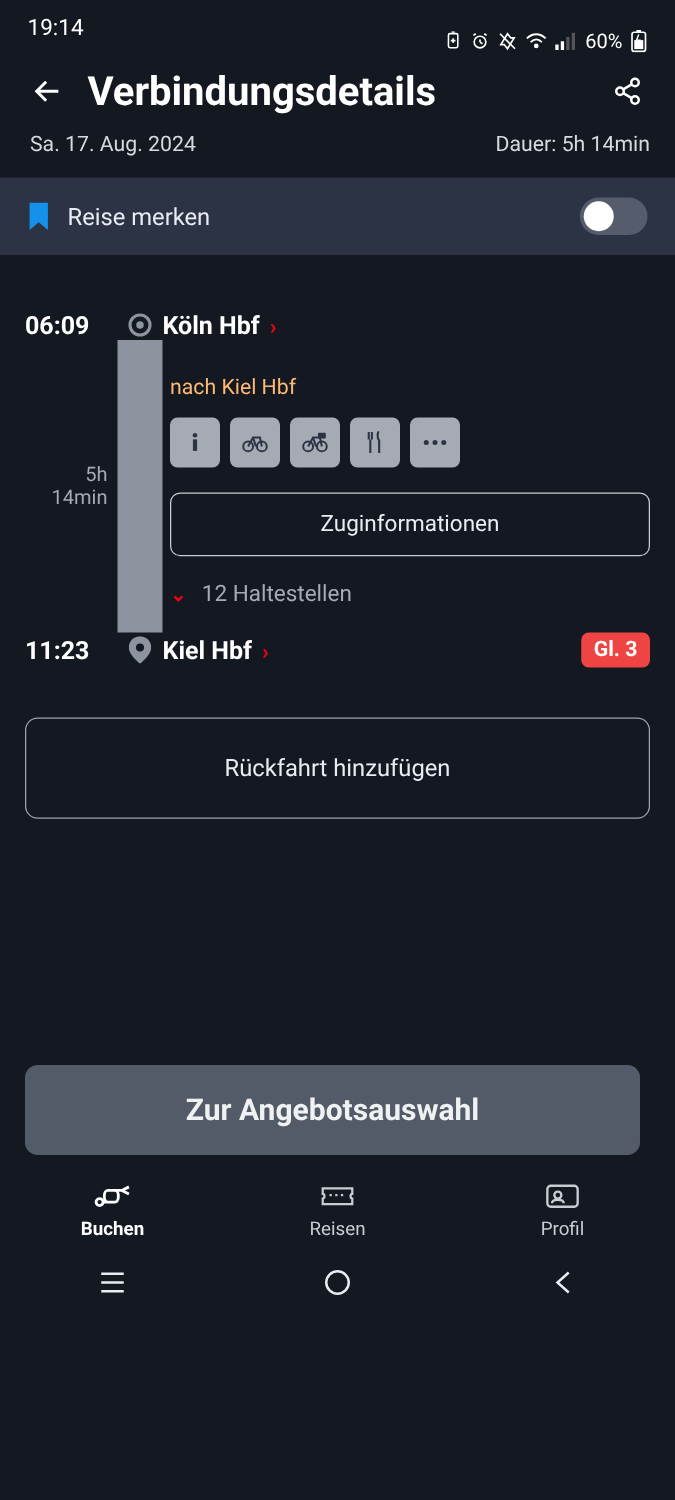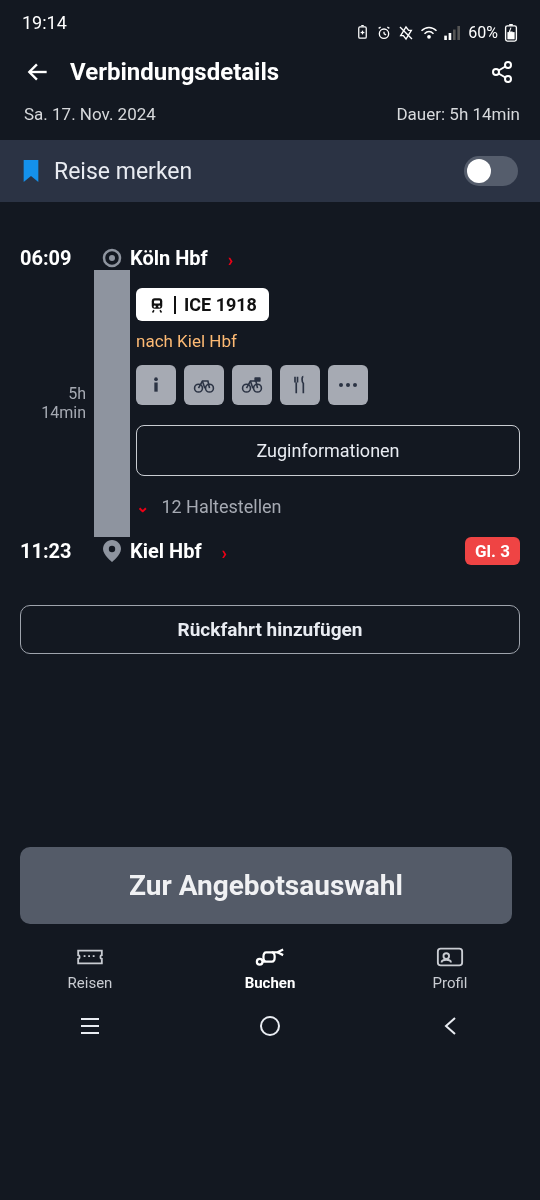--- a/index.html
+++ b/index.html
@@ -7,41 +7,41 @@
 .root { width:540px; height:1052px; display:flex; flex-direction:column; position:relative; }
 
 
 .statusbar { height:44px; display:flex; align-items:center; justify-content:space-between; padding:0 22px; font-size:18px; color:#fff; }
 .status-right { display:flex; align-items:center; gap:6px; font-size:16px;margin-top:21px; }
 .status-right svg { display:block; }
 
 
 .appbar { display:flex; align-items:center; padding:10px 20px 14px 20px; }
 .back { width:36px; height:36px; display:flex; align-items:center; justify-content:center; }
-.appbar-title { font-size:24px; font-weight:700; margin-left:14px; flex:1; }
+.appbar-title { font-size:32px; font-weight:700; margin-left:14px; flex:1; }
 .share { width:36px; height:36px; display:flex; align-items:center; justify-content:center; }
 
 
 .daterow { display:flex; justify-content:space-between; padding:0 20px 16px 24px; font-size:17px; color:#d7d9dc; }
 
 
 .remember { background:#2b3344; margin:0; padding:16px 22px; display:flex; align-items:center; gap:14px; }
 .bookmark { width:18px; height:22px; }
-.remember-label { flex:1; font-size:23px; color:#e9ecf2; }
+.remember-label { flex:1; font-size:19px; color:#e9ecf2; }
 .toggle { width:54px; height:30px; background:#555d6c; border-radius:15px; position:relative; }
 .toggle-knob { position:absolute; left:3px; top:3px; width:24px; height:24px; background:#fff; border-radius:50%; }
 
 .spacer1 { height:44px; }
 
 
 .journey { padding:0 20px; }
 .row-station { display:flex; align-items:center; gap:0; }
 .time { width:74px; font-size:20px; font-weight:700; color:#fff; }
 .marker-col { width:36px; display:flex; flex-direction:column; align-items:center; position:relative; }
-.station-name { font-size:20px; font-weight:700; display:flex; align-items:flex-end; gap:20px; }
+.station-name { font-size:20px; font-weight:700; display:flex; align-items:flex-end; gap:8px; }
 .chev-red { color:#ec0016; font-weight:800; font-size:18px; }
 
 .midrow { display:flex; }
 .midrow .left { width:74px; display:flex; flex-direction:column; align-items:flex-end; justify-content:center; padding-right:8px; color:#a6aab3; font-size:16px; line-height:1.15; }
 .midrow .linecol { width:36px; display:flex; justify-content:center; }
 .vline { width:3px; background:#8e949f; flex:1; }
 .midrow .content { flex:1; padding-left:6px; padding-top:18px; }
 
 .train-badge { display:inline-flex; align-items:center; background:#fff; color:#111; border-radius:6px; padding:6px 12px; font-weight:700; font-size:18px; gap:8px; }
 .train-badge .sep { width:2px; height:18px; background:#111; }
@@ -55,25 +55,25 @@
 .stops-row { display:flex; align-items:center; gap:12px; margin-top:20px; margin-bottom:20px; color:#a6aab3; font-size:18px; }
 .chev-down-red { color:#ec0016; font-size:16px; font-weight:800; }
 
 .platform { margin-left:auto; background:#ef4444; color:#fff; font-weight:700; font-size:17px; padding:4px 10px; border-radius:6px; }
 
 .row-dest { display:flex; align-items:center; }
 .row-dest .station-block { flex:1; display:flex; align-items:center; }
 
 .gap-after { height:40px; }
 
-.return-btn { margin:0 20px; border:1.5px solid #9fa4ad; border-radius:10px; padding:12px 10px; text-align:center; font-size:19px; color:#e9ecf2;font-weight:bold; }
+.return-btn { margin:0 20px; border:1.5px solid #9fa4ad; border-radius:10px; padding:28px 10px; text-align:center; font-size:19px; color:#e9ecf2; }
 
 .filler { flex:1; }
 
-.offer-btn { margin:0 28px 12px 20px; background:#545b68; color:#f0f1f3; text-align:center; padding:22px 10px; font-size:28px; font-weight:700; border-radius:10px; }
+.offer-btn { margin:0 28px 12px 20px; background:#545b68; color:#f0f1f3; text-align:center; padding:22px 10px; font-size:24px; font-weight:700; border-radius:10px; }
 
 .bottomnav { display:flex; justify-content:space-around; padding:8px 0 8px 0; }
 .nav-item { display:flex; flex-direction:column; align-items:center; gap:4px; font-size:15px; color:#c9ccd2; width:33%; }
 .nav-item.active { color:#fff; font-weight:700; }
 .nav-ic { height:26px; display:flex; align-items:center; }
 
 .sysnav { height:52px; display:flex; justify-content:space-around; align-items:center; }
 .sysnav .btn { width:110px; height:28px; display:flex; align-items:center; justify-content:center; color:#e9ecf2; }
 
 svg { display:block; }
@@ -136,21 +136,21 @@
           <circle cx="18" cy="5" r="3"></circle>
           <circle cx="6" cy="12" r="3"></circle>
           <circle cx="18" cy="19" r="3"></circle>
           <line x1="8.6" y1="10.5" x2="15.4" y2="6.5"></line>
           <line x1="8.6" y1="13.5" x2="15.4" y2="17.5"></line>
         </svg>
   </div>
 </div>
 
 <div class="daterow">
-  <span>Sa. 17. Nov. 2024</span>
+  <span>Sa. 17. Aug. 2024</span>
   <span>Dauer: 5h 14min</span>
 </div>
 
 <div class="remember">
   <svg class="bookmark" viewBox="0 0 14 18" fill="#1491eb">
         <path d="M1 0 H13 V18 L7 13 L1 18 Z"></path>
       </svg>
   <div class="remember-label">Reise merken</div>
   <div class="toggle">
     <div class="toggle-knob"></div>
@@ -177,32 +177,20 @@
 
   <div class="midrow">
     <div class="left">
       <span>5h</span>
       <span>14min</span>
     </div>
     <div class="linecol">
           <div class="vline"></div>
         </div>
     <div class="content">
-      <div class="train-badge">
-        <svg width="18" height="18" viewBox="0 0 24 24" fill="#111">
-              <rect x="5" y="3" width="14" height="14" rx="4"></rect>
-              <circle cx="9" cy="14" r="1.5" fill="#fff"></circle>
-              <circle cx="15" cy="14" r="1.5" fill="#fff"></circle>
-              <rect x="8" y="6" width="8" height="4" rx="1" fill="#fff"></rect>
-              <line x1="8" y1="19" x2="6" y2="22" stroke="#111" stroke-width="2"></line>
-              <line x1="16" y1="19" x2="18" y2="22" stroke="#111" stroke-width="2"></line>
-            </svg>
-        <span class="sep"></span>
-        <span>ICE 1918</span>
-      </div>
       <div class="dest">nach Kiel Hbf</div>
 
       <div class="amen-row">
         <div class="amen">
           <svg width="20" height="20" viewBox="0 0 24 24" fill="#2b3344">
                 <rect x="10" y="9" width="4" height="11"></rect>
                 <circle cx="12" cy="5" r="2.2"></circle>
               </svg>
         </div>
         <div class="amen">
@@ -267,42 +255,42 @@
 
 <div class="gap-after"></div>
 
 <div class="return-btn">Rückfahrt hinzufügen</div>
 
 <div class="filler"></div>
 
 <div class="offer-btn">Zur Angebotsauswahl</div>
 
 <div class="bottomnav">
+  <div class="nav-item active">
+    <div class="nav-ic">
+      <svg width="30" height="22" viewBox="0 0 32 22" fill="none" stroke="#fff" stroke-width="2.4">
+            <circle cx="5" cy="16" r="3"></circle>
+            <path d="M8 16 H18 C22 16 22 6 18 6 H12 C8 6 8 16 12 16"></path>
+            <path d="M24 6 L30 3 M24 6 L30 9"></path>
+            <line x1="18" y1="6" x2="26" y2="6"></line>
+          </svg>
+    </div>
+    <span>Buchen</span>
+  </div>
   <div class="nav-item">
     <div class="nav-ic">
       <svg width="30" height="20" viewBox="0 0 32 22" fill="none" stroke="#c9ccd2" stroke-width="2">
             <path d="M3 4 H29 V9 C27 9 27 13 29 13 V18 H3 V13 C5 13 5 9 3 9 Z"></path>
             <line x1="9" y1="10" x2="11" y2="10"></line>
             <line x1="14" y1="10" x2="16" y2="10"></line>
             <line x1="19" y1="10" x2="21" y2="10"></line>
           </svg>
     </div>
     <span>Reisen</span>
   </div>
-  <div class="nav-item active">
-    <div class="nav-ic">
-      <svg width="30" height="22" viewBox="0 0 32 22" fill="none" stroke="#fff" stroke-width="2.4">
-            <circle cx="5" cy="16" r="3"></circle>
-            <path d="M8 16 H18 C22 16 22 6 18 6 H12 C8 6 8 16 12 16"></path>
-            <path d="M24 6 L30 3 M24 6 L30 9"></path>
-            <line x1="18" y1="6" x2="26" y2="6"></line>
-          </svg>
-    </div>
-    <span>Buchen</span>
-  </div>
   <div class="nav-item">
     <div class="nav-ic">
       <svg width="28" height="22" viewBox="0 0 30 22" fill="none" stroke="#c9ccd2" stroke-width="2">
             <rect x="2" y="2" width="26" height="18" rx="3"></rect>
             <circle cx="11" cy="10" r="3"></circle>
             <path d="M6 17 C6 13 16 13 16 17"></path>
           </svg>
     </div>
     <span>Profil</span>
   </div>

